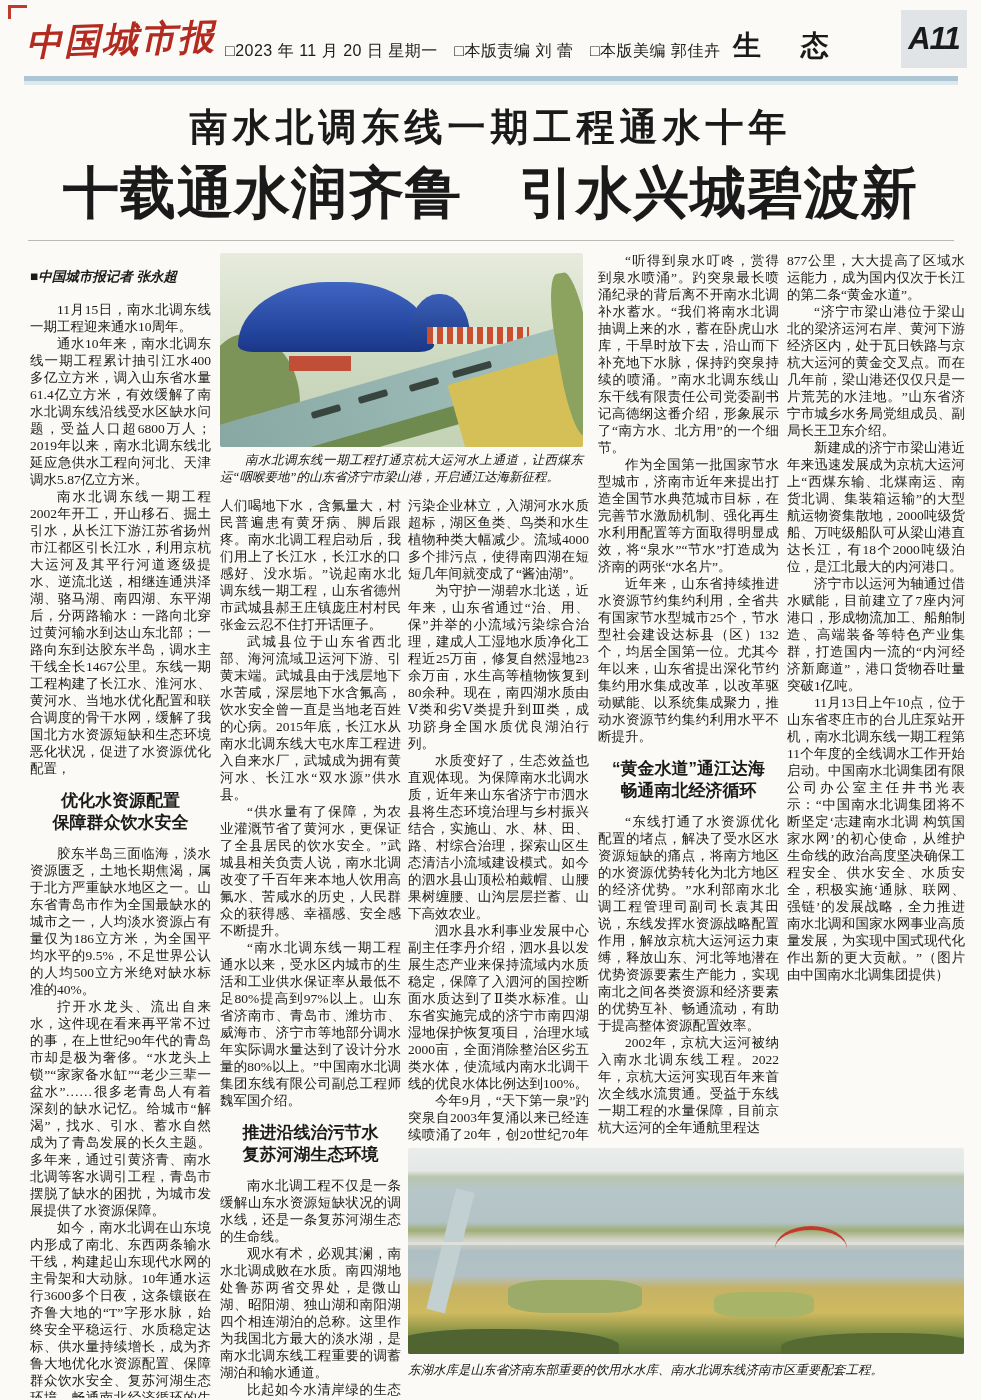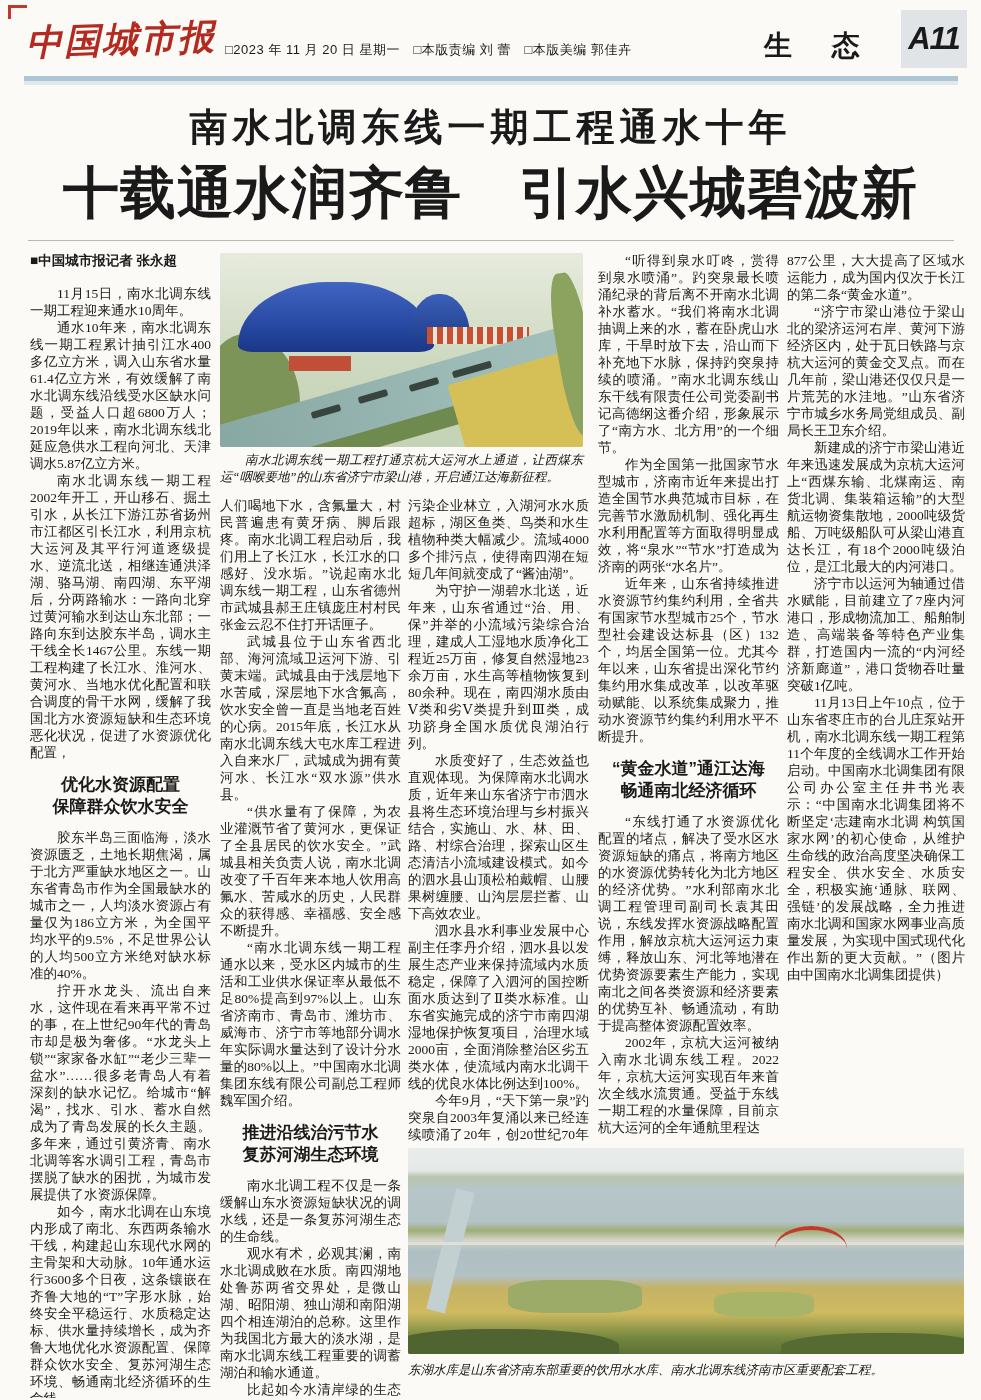--- a/index.html
+++ b/index.html
@@ -4,44 +4,44 @@
 <style>
   html,body{margin:0;padding:0;background:#e8e8e4;}
   .page{position:relative;width:981px;height:1400px;margin:0 auto;background:#fbfaf6;overflow:hidden;
         font-family:"Liberation Serif","DejaVu Serif",serif;color:#1a1a1a;}
   
   .corner-mark{position:absolute;left:8px;top:5px;width:16px;height:11px;
         border-left:3px solid #c0392b;border-top:3px solid #c0392b;}
   .logo{position:absolute;left:26px;top:16px;font-size:36px;font-weight:bold;font-style:italic;
         color:#b22a20;letter-spacing:2px;transform:rotate(-2deg);
         font-family:"Liberation Serif",serif;white-space:nowrap;}
-  .dateline{position:absolute;left:225px;top:41px;font-size:13px;color:#1a1a1a;
+  .dateline{position:absolute;left:225px;top:41px;font-size:16px;color:#1a1a1a;
         font-family:"Liberation Sans","DejaVu Sans",sans-serif;letter-spacing:.5px;white-space:nowrap;}
-  .section{position:absolute;left:764px;top:27px;font-size:28px;font-weight:bold;letter-spacing:16px;
+  .section{position:absolute;left:733px;top:27px;font-size:28px;font-weight:bold;letter-spacing:16px;
         font-family:"Liberation Sans",sans-serif;white-space:nowrap;}
   .pageno-box{position:absolute;left:901px;top:10px;width:66px;height:58px;background:#e0e4e7;
         display:flex;align-items:center;justify-content:center;}
   .pageno{font-family:"Liberation Sans",sans-serif;font-weight:800;font-size:31px;font-style:italic;letter-spacing:-1px;}
   .blue-rule{position:absolute;left:24px;top:76px;width:934px;height:5px;background:#adc6d6;
         box-shadow:0 4px 0 rgba(173,198,214,.35);}
   
   .kicker{position:absolute;left:0;top:102px;width:100%;text-align:center;font-size:38px;font-weight:bold;
         letter-spacing:5px;font-family:"Liberation Sans","DejaVu Sans",sans-serif;}
   .main-title{position:absolute;left:0;top:156px;width:100%;margin:0;text-align:center;font-size:56px;
         font-weight:900;letter-spacing:1px;font-family:"Liberation Serif",serif;}
   .title-rule{position:absolute;left:28px;top:240px;width:926px;height:1px;background:#b9b9b4;}
   
   .col{position:absolute;width:181px;font-size:13.5px;line-height:17px;text-align:justify;}
   .c1{left:30px;top:252px;height:1146px;overflow:hidden;}
   .c2{left:220px;top:497px;height:901px;overflow:hidden;}
   .c3{left:408px;top:497px;height:648px;overflow:hidden;}
   .c4{left:598px;top:252px;height:893px;overflow:hidden;}
   .c5{left:787px;top:252px;width:178px;height:893px;overflow:hidden;}
-  .byline{margin:0 0 16px;font-weight:bold;font-size:13.5px;
-        font-family:"Liberation Sans","DejaVu Sans",sans-serif;}
+  .byline{margin:16px 0 16px;font-weight:bold;font-size:13.5px;
+        font-family:"Liberation Sans","DejaVu Sans",sans-serif;font-style:italic;}
   .para{margin:0;text-indent:2em;}
   .para.cont{text-indent:0;}
   .subhead{margin:13px 0 11px;text-align:center;font-size:17px;line-height:22px;font-weight:bold;
         font-family:"Liberation Sans","DejaVu Sans",sans-serif;text-indent:0;}
   .sh-line{display:block;}
   
   .photo{position:absolute;overflow:hidden;border-radius:2px;}
   .photo1{left:220px;top:253px;width:363px;height:194px;
         background:linear-gradient(180deg,#e7ebdd 0%,#dde4d2 22%,#cdd9c0 55%,#c4d2b6 100%);}
   .p1-dome{position:absolute;left:5%;top:15%;width:54%;height:36%;

